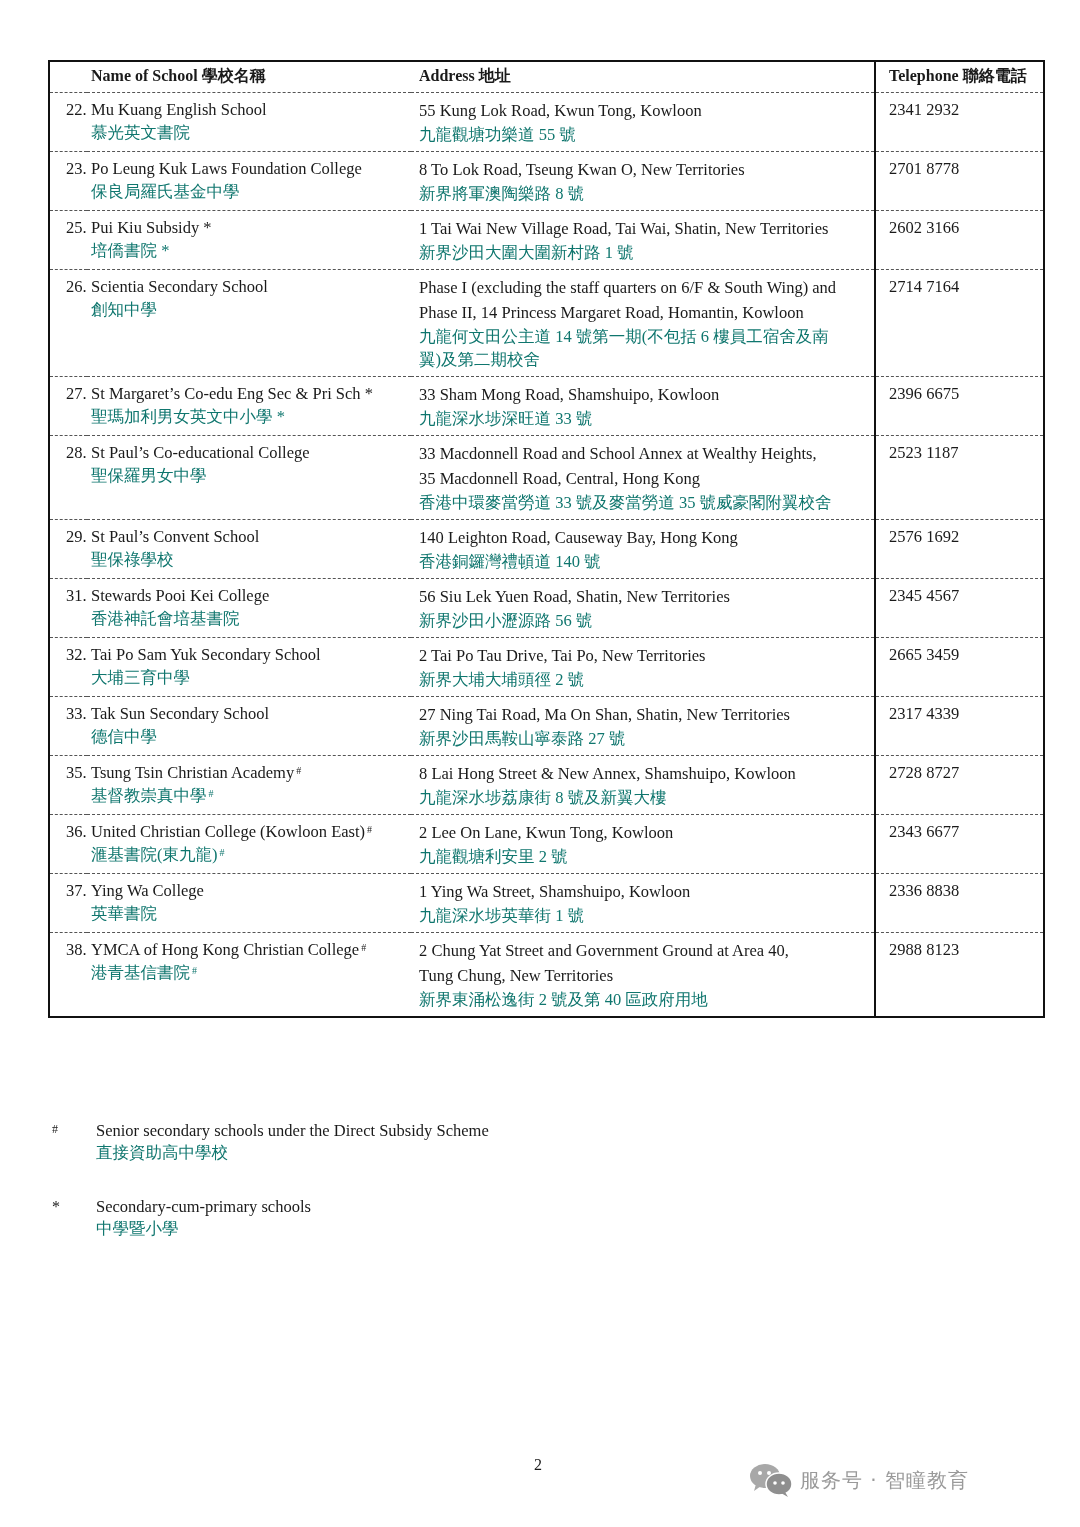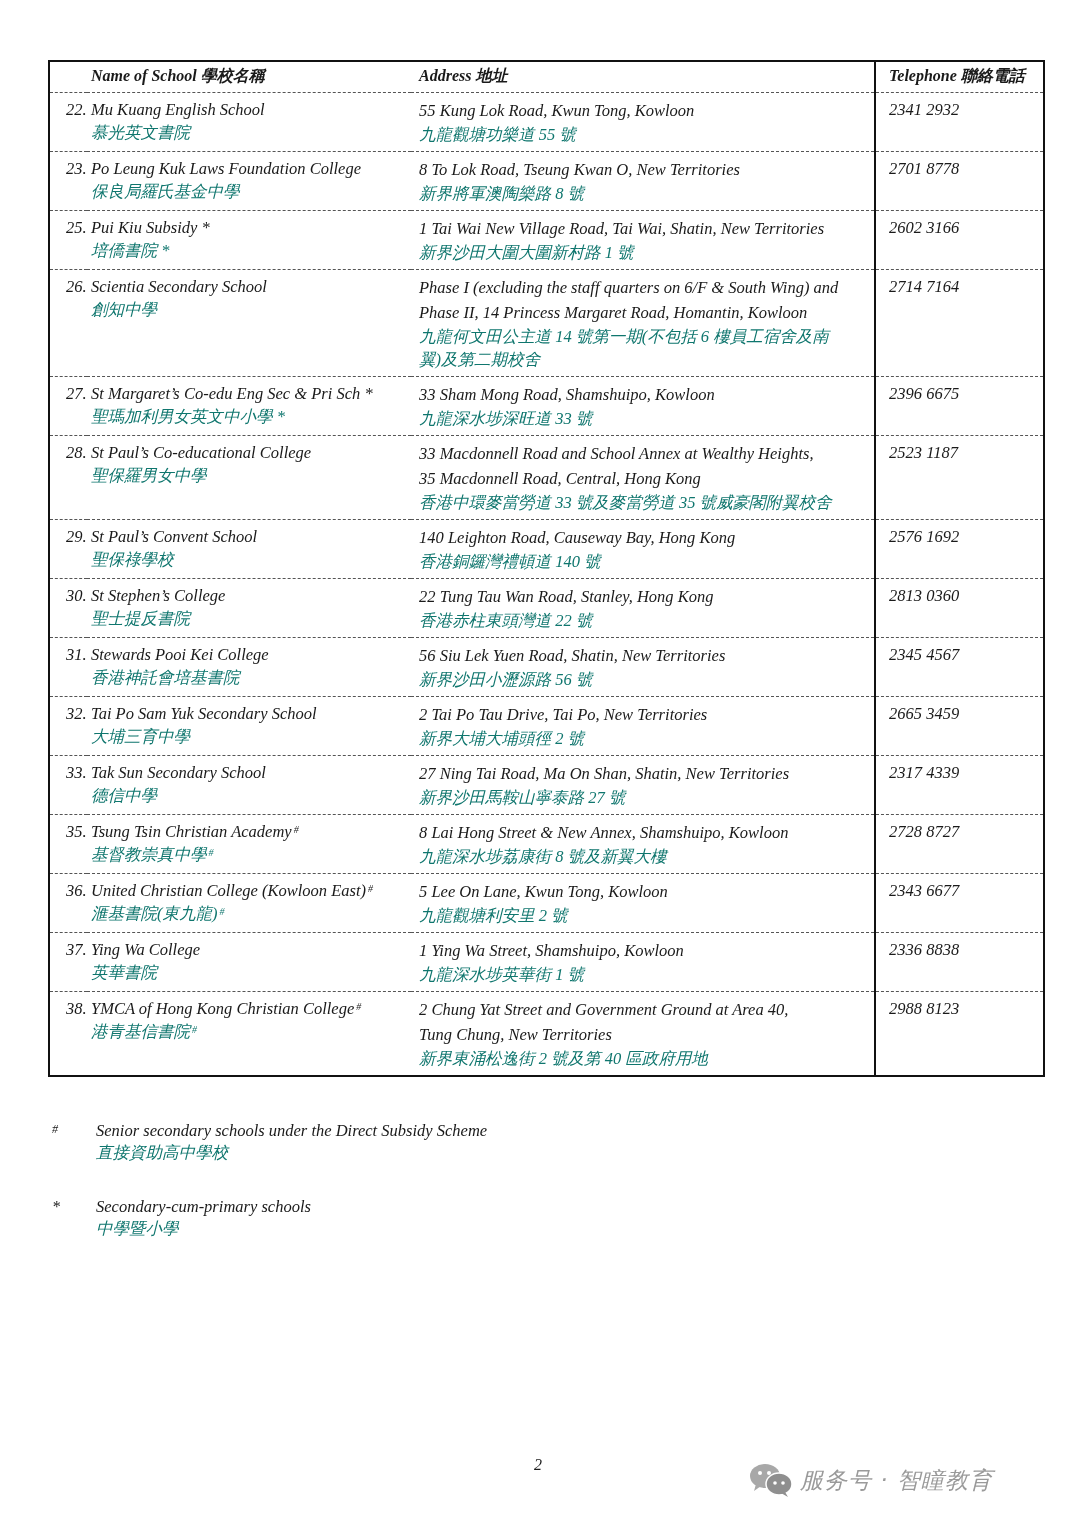--- a/index.html
+++ b/index.html
@@ -1,21 +1,21 @@
 <!DOCTYPE html>
 <html><head>
   <meta charset="utf-8">
   <style>
     html, body { margin: 0; padding: 0; background: #ffffff; }
     body {
       width: 1080px; height: 1527px; position: relative; overflow: hidden;
       font-family: "Liberation Serif", "DejaVu Serif", serif;
       color: #1a1a1a;
     }
-    .page { position: absolute; left: 0; top: 0; width: 1080px; height: 1527px; font-style: italic; }
+    .page { position: absolute; left: 0; top: 0; width: 1080px; height: 1527px; }
     table.schools {
       position: absolute; left: 48px; top: 60px; width: 995px;
       border-collapse: collapse; table-layout: fixed;
       border: 2px solid #111;
       font-size: 16.5px; line-height: 23px;
     }
     table.schools col.c-no { width: 38px; }
     table.schools col.c-name { width: 324px; }
     table.schools col.c-addr { width: 464px; }
     table.schools col.c-tel { width: 169px; }
@@ -39,21 +39,21 @@
     .addr .en { line-height: 25px; }
     .sup { font-size: 10px; vertical-align: top; position: relative; top: -2px; margin-left: 2px; }
     .notes { position: absolute; left: 52px; top: 1118px; font-size: 16.5px; line-height: 22px; }
     .note { position: relative; height: 76px; }
     .note .sym { position: absolute; left: 0; top: 0; font-size: 12px; }
     .note .sym.star { font-size: 16px; top: 2px; }
     .note .txt { position: absolute; left: 44px; top: 2px; width: 600px; }
     .page-number { position: absolute; left: 534px; top: 1456px; font-size: 16px; }
     .watermark {
       position: absolute; left: 748px; top: 1462px; display: flex; align-items: center;
-      color: #9a9a9a; font-family: "DejaVu Sans", sans-serif; font-size: 23px;
+      color: #9a9a9a; font-family: "DejaVu Sans", sans-serif; font-size: 20px;
       letter-spacing: 1px;
       justify-content: space-between;
     }
     .watermark .wm-icon { width: 46px; height: 36px; margin-right: 6px; position: relative; }
   </style>
 </head>
 <body>
 
 <div class="page">
   <table class="schools">
@@ -153,32 +153,20 @@
       <div><span>St Paul’s Convent School</span></div>
       <div class="zh"><span>聖保祿學校</span></div>
     </td>
     <td class="addr">
             <div class="en">140 Leighton Road, Causeway Bay, Hong Kong</div>
             <div class="zh">香港銅鑼灣禮頓道 140 號</div>
           </td>
     <td class="tel">2576 1692</td>
         </tr>
         <tr class="row">
-    <td class="no">30.</td>
-    <td class="name">
-      <div><span>St Stephen’s College</span></div>
-      <div class="zh"><span>聖士提反書院</span></div>
-    </td>
-    <td class="addr">
-            <div class="en">22 Tung Tau Wan Road, Stanley, Hong Kong</div>
-            <div class="zh">香港赤柱東頭灣道 22 號</div>
-          </td>
-    <td class="tel">2813 0360</td>
-        </tr>
-        <tr class="row">
     <td class="no">31.</td>
     <td class="name">
       <div><span>Stewards Pooi Kei College</span></div>
       <div class="zh"><span>香港神託會培基書院</span></div>
     </td>
     <td class="addr">
             <div class="en">56 Siu Lek Yuen Road, Shatin, New Territories</div>
             <div class="zh">新界沙田小瀝源路 56 號</div>
           </td>
     <td class="tel">2345 4567</td>
@@ -219,21 +207,21 @@
           </td>
     <td class="tel">2728 8727</td>
         </tr>
         <tr class="row">
     <td class="no">36.</td>
     <td class="name">
       <div><span>United Christian College (Kowloon East)</span><span class="sup">#</span></div>
       <div class="zh"><span>滙基書院(東九龍)</span><span class="sup">#</span></div>
     </td>
     <td class="addr">
-            <div class="en">5 Lee On Lane, Kwun Tong, Kowloon</div>
+            <div class="en">2 Lee On Lane, Kwun Tong, Kowloon</div>
             <div class="zh">九龍觀塘利安里 2 號</div>
           </td>
     <td class="tel">2343 6677</td>
         </tr>
         <tr class="row">
     <td class="no">37.</td>
     <td class="name">
       <div><span>Ying Wa College</span></div>
       <div class="zh"><span>英華書院</span></div>
     </td>

